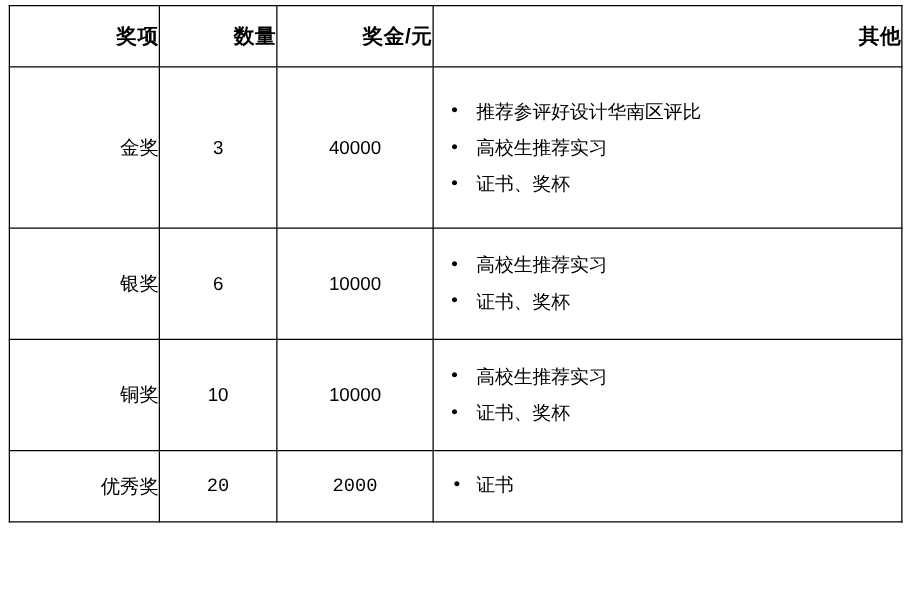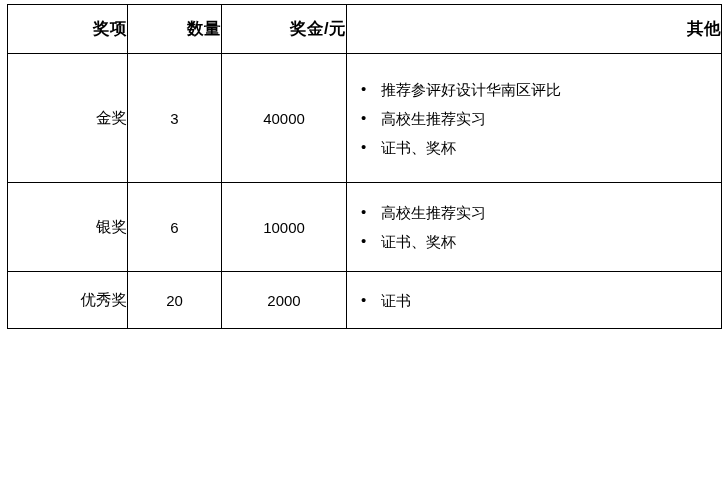--- a/index.html
+++ b/index.html
@@ -71,21 +71,21 @@
     content: "\2022";
     position: absolute;
     left: -20px;
     top: 6px;
     font-size: 15px;
     line-height: 1.0;
   }
   tr.r-gold td { height: 128px; }
   tr.r-silver td { height: 88px; }
   tr.r-bronze td { height: 88px; }
-  tr.r-excellent td { height: 56px; }
+  tr.r-excellent td { height: 56px; font-family: Liberation Mono, monospace; }
   tr.r-total td { height: 54px; }
 
   tr.r-total td.bold {
     font-weight: bold;
     font-size: 16px;
   }
   tr.r-total td.prize {
     font-weight: normal;
   }
   .empty-cell { height: 100%; }
@@ -126,20 +126,31 @@
         <td class="prize">银奖</td>
         <td class="num">6</td>
         <td class="num">10000</td>
         <td class="other">
           <ul class="bullets">
             <li>高校生推荐实习</li>
             <li>证书、奖杯</li>
           </ul>
         </td>
       </tr>
+      <tr class="r-bronze">
+        <td class="prize">铜奖</td>
+        <td class="num">10</td>
+        <td class="num">10000</td>
+        <td class="other">
+          <ul class="bullets">
+            <li>高校生推荐实习</li>
+            <li>证书、奖杯</li>
+          </ul>
+        </td>
+      </tr>
       <tr class="r-excellent">
         <td class="prize">优秀奖</td>
         <td class="num">20</td>
         <td class="num">2000</td>
         <td class="other">
           <ul class="bullets">
             <li>证书</li>
           </ul>
         </td>
       </tr>

